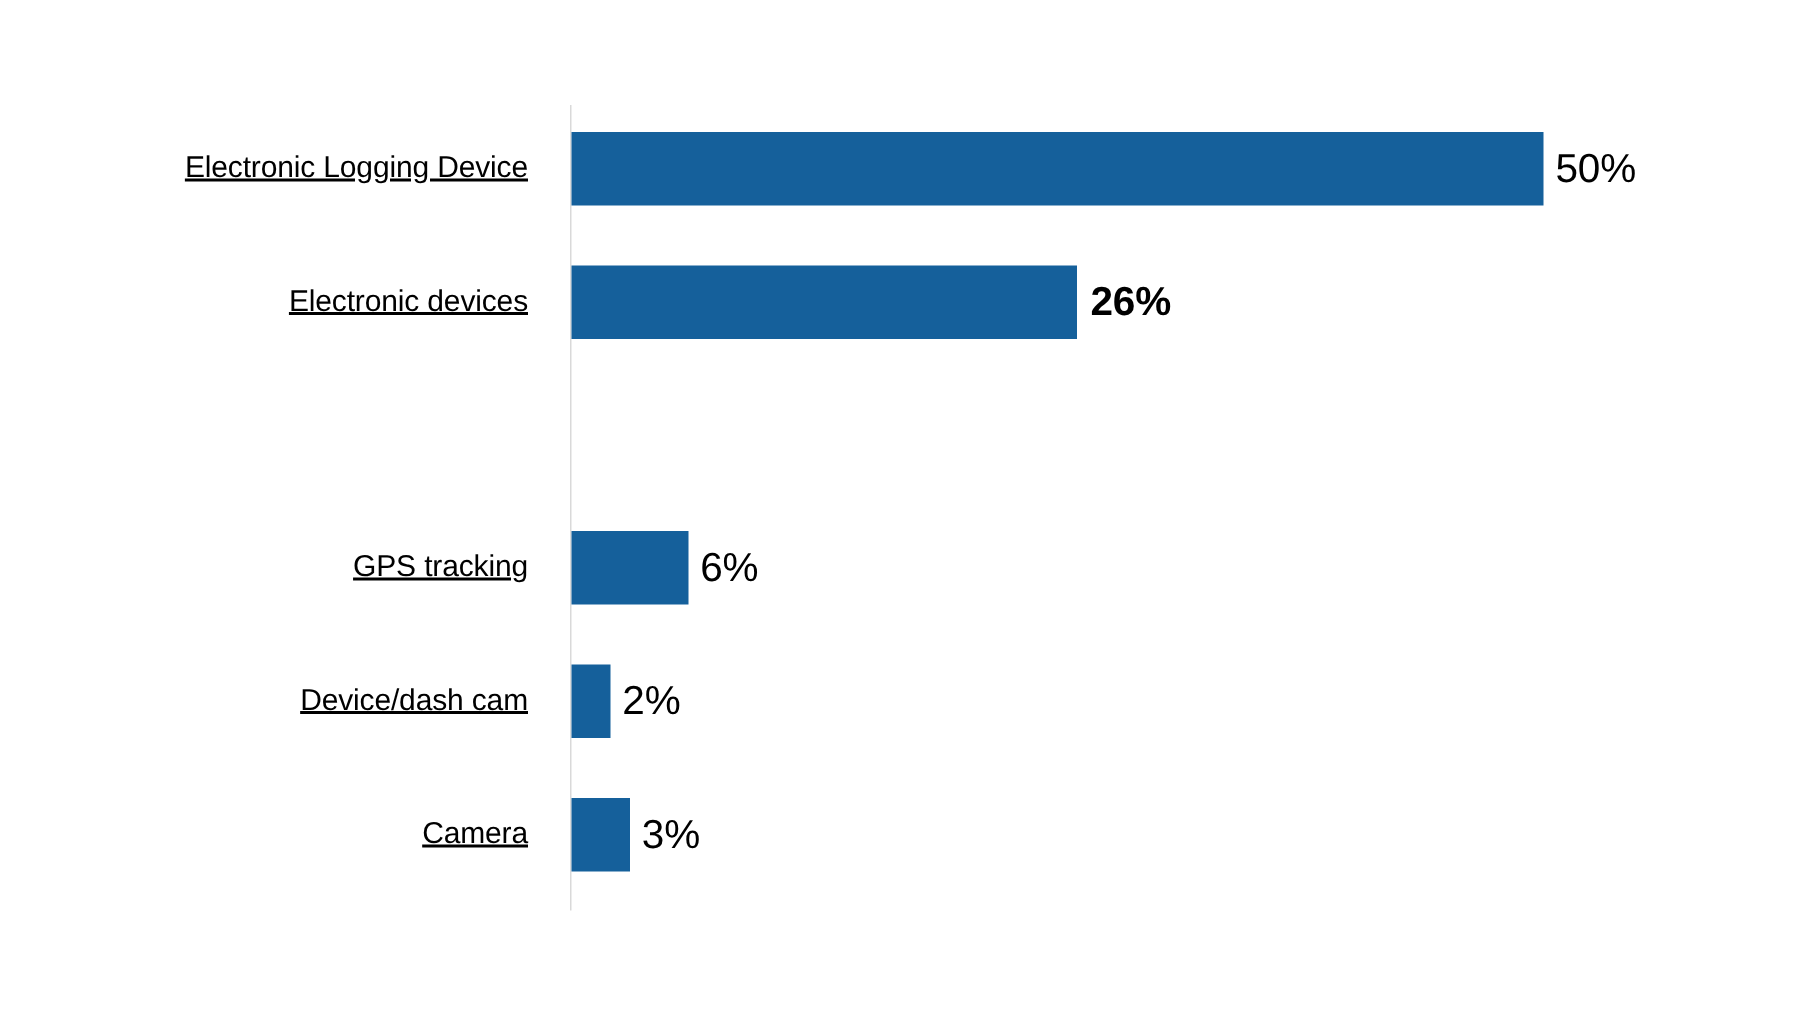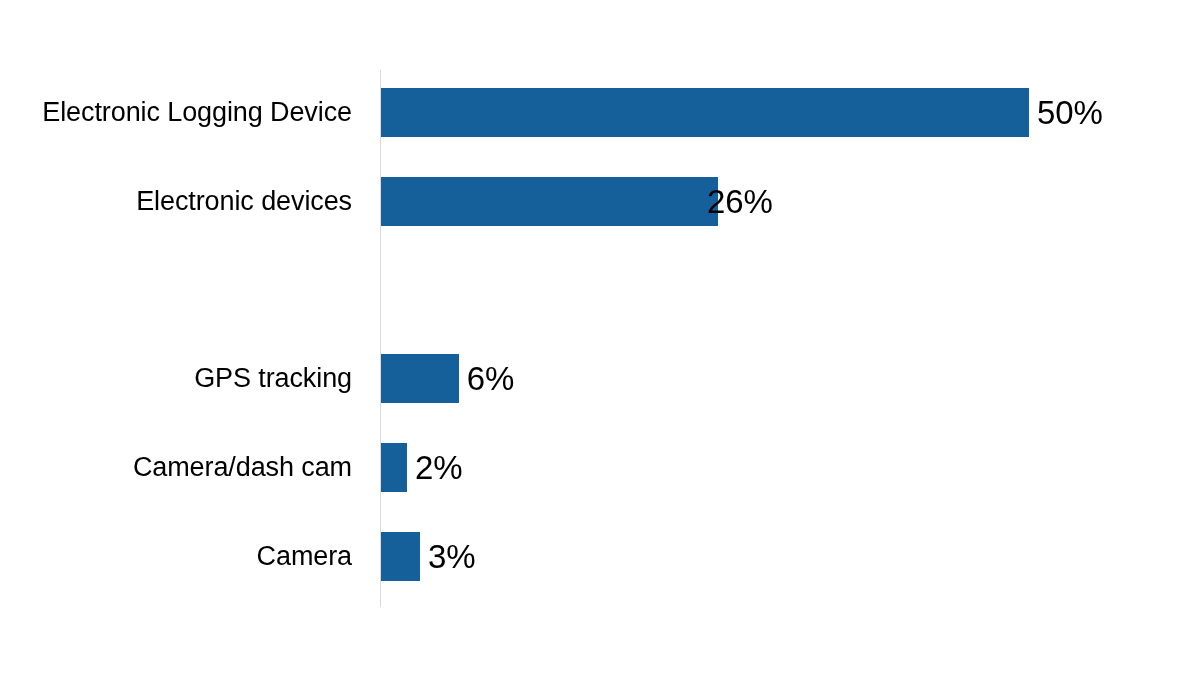--- a/index.html
+++ b/index.html
@@ -47,23 +47,24 @@
   }
 
   .cat-label {
     position: absolute;
     right: 848px; 
     top: 0;
     height: 49px;
     line-height: 49px;
     text-align: right;
     white-space: nowrap;
-    font-size: 27px;
+    font-size: 20px;
     color: #000000;
     letter-spacing: -0.1px;
+    text-decoration: underline;
   }
 
   .bar-track {
     position: absolute;
     left: 381px;
     top: 0;
     height: 49px;
   }
 
   .bar-fill {
@@ -73,21 +74,21 @@
     height: 49px;
     background: #15609b;
   }
 
   .bar-value {
     position: absolute;
     top: 0;
     height: 49px;
     line-height: 49px;
     white-space: nowrap;
-    font-size: 33px;
+    font-size: 27px;
     color: #000000;
     letter-spacing: -0.1px;
   }
 </style>
 </head>
 <body style="background: rgb(255, 255, 255);">
 
 <div id="chart-root" style="background: rgb(255, 255, 255);">
   <div id="plot-area">
 
@@ -98,35 +99,35 @@
       <div class="bar-track">
         <div class="bar-fill" style="width: 648px; background: rgb(21, 96, 155);"></div>
         <div class="bar-value" style="left: 656px; color: rgb(0, 0, 0);">50%</div>
       </div>
     </div>
 
     <div class="bar-row" style="top:176.8px;">
       <div class="cat-label">Electronic devices</div>
       <div class="bar-track">
         <div class="bar-fill" style="width: 336.96px; background: rgb(21, 96, 155);"></div>
-        <div class="bar-value" style="left: 326px; color: rgb(0, 0, 0);">26%</div>
+        <div class="bar-value" style="left: 346px; color: rgb(0, 0, 0); font-weight: bold;">26%</div>
       </div>
     </div>
 
 
     <div class="bar-row" style="top:354.4px;">
       <div class="cat-label">GPS tracking</div>
       <div class="bar-track">
         <div class="bar-fill" style="width: 77.76px; background: rgb(21, 96, 155);"></div>
         <div class="bar-value" style="left: 85.76px; color: rgb(0, 0, 0);">6%</div>
       </div>
     </div>
 
     <div class="bar-row" style="top:443.2px;">
-      <div class="cat-label">Camera/dash cam</div>
+      <div class="cat-label">Device/dash cam</div>
       <div class="bar-track">
         <div class="bar-fill" style="width: 25.92px; background: rgb(21, 96, 155);"></div>
         <div class="bar-value" style="left: 33.92px; color: rgb(0, 0, 0);">2%</div>
       </div>
     </div>
 
     <div class="bar-row" style="top:532px;">
       <div class="cat-label">Camera</div>
       <div class="bar-track">
         <div class="bar-fill" style="width: 38.88px; background: rgb(21, 96, 155);"></div>

